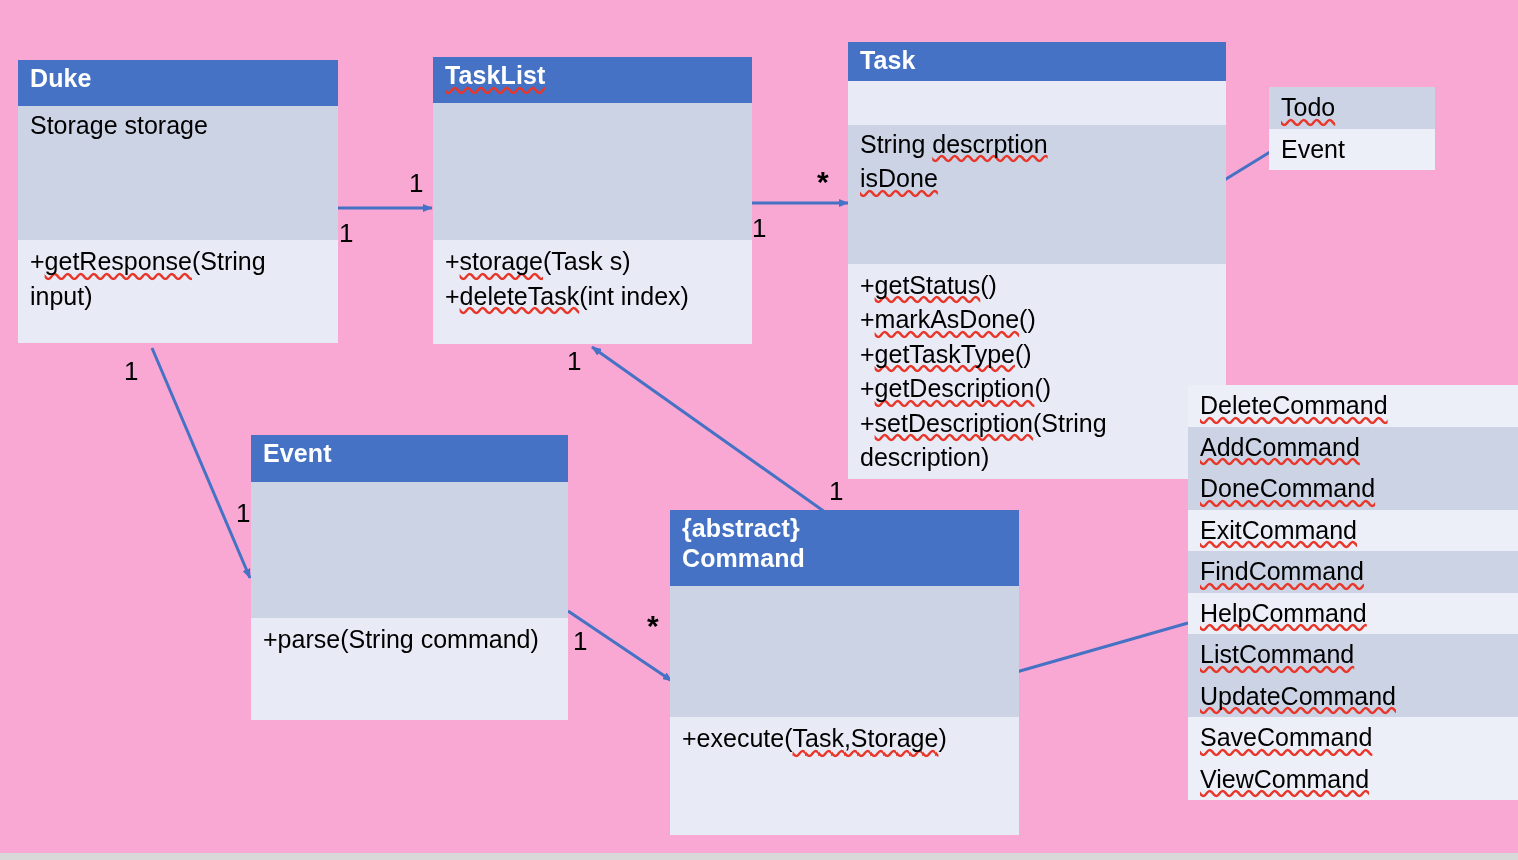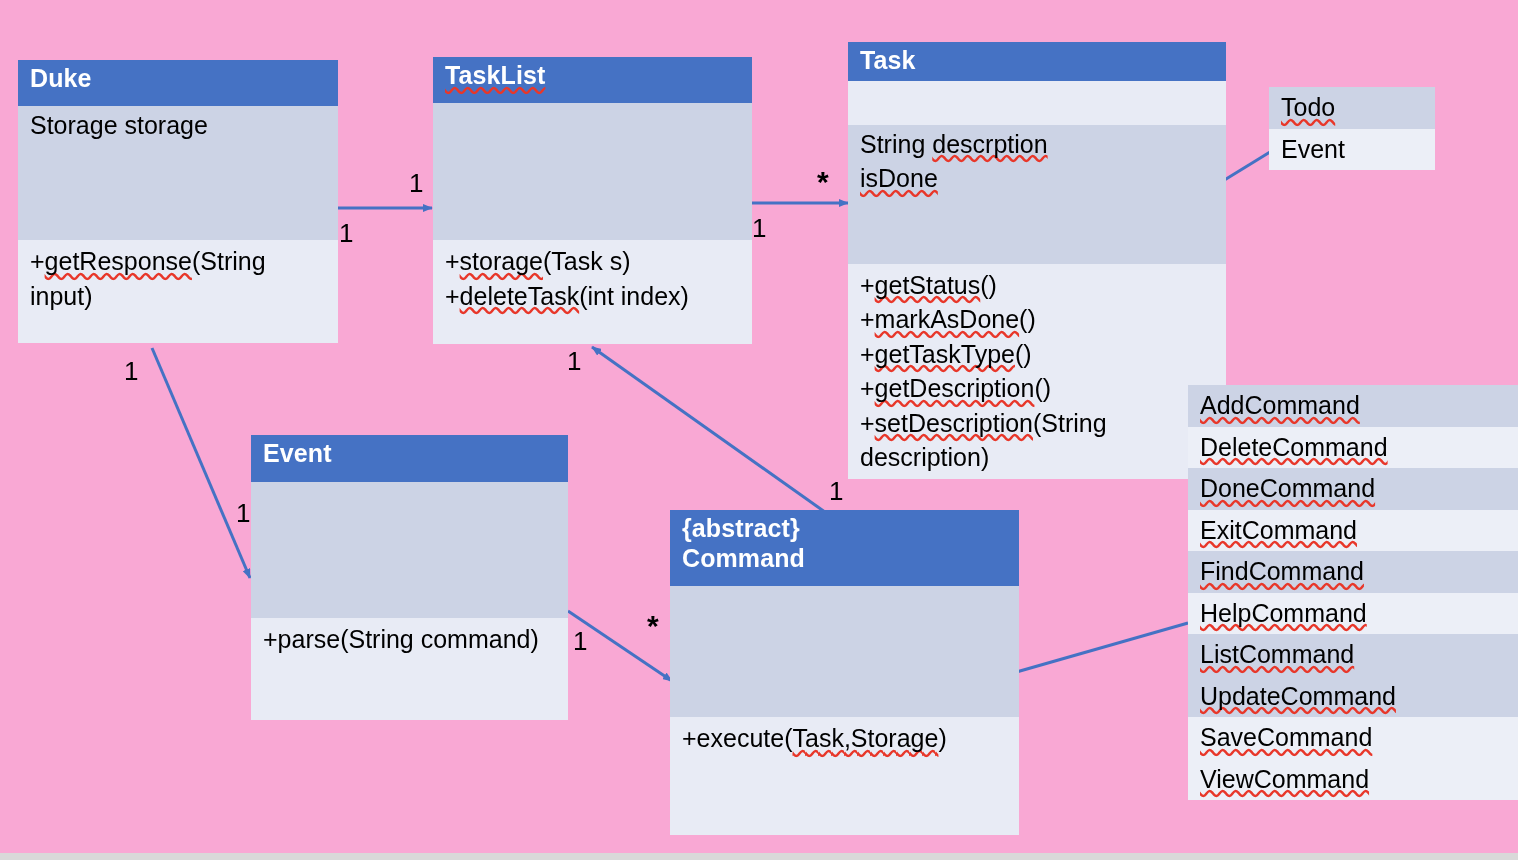--- a/index.html
+++ b/index.html
@@ -173,22 +173,22 @@
     <div class="uml-attrs" style="height:125px;"></div>
     <div class="uml-methods">+execute(<span class="sq">Task,Storage</span>)</div>
   </div>
 
   <div class="list-group" style="left:1269px; top:87px; width:166px;">
     <div class="list-row"><span class="sq">Todo</span></div>
     <div class="list-row alt">Event</div>
   </div>
 
   <div class="list-group" style="left:1188px; top:385px; width:330px;">
+    <div class="list-row alt"><span class="sq">DeleteCommand</span></div>
     <div class="list-row"><span class="sq">AddCommand</span></div>
-    <div class="list-row alt"><span class="sq">DeleteCommand</span></div>
     <div class="list-row"><span class="sq">DoneCommand</span></div>
     <div class="list-row alt"><span class="sq">ExitCommand</span></div>
     <div class="list-row"><span class="sq">FindCommand</span></div>
     <div class="list-row alt"><span class="sq">HelpCommand</span></div>
     <div class="list-row"><span class="sq">ListCommand</span></div>
     <div class="list-row"><span class="sq">UpdateCommand</span></div>
     <div class="list-row alt"><span class="sq">SaveCommand</span></div>
     <div class="list-row alt"><span class="sq">ViewCommand</span></div>
   </div>
 

